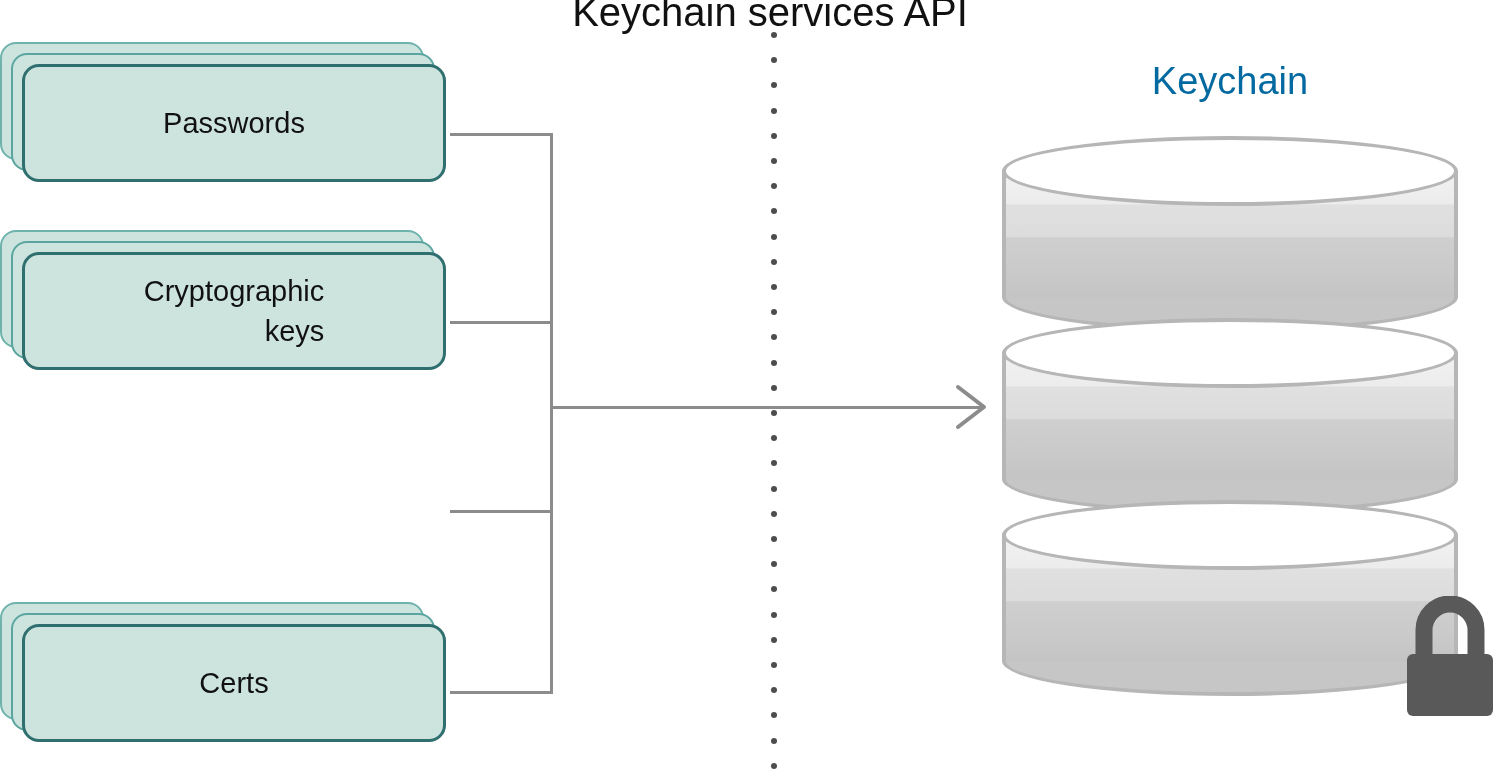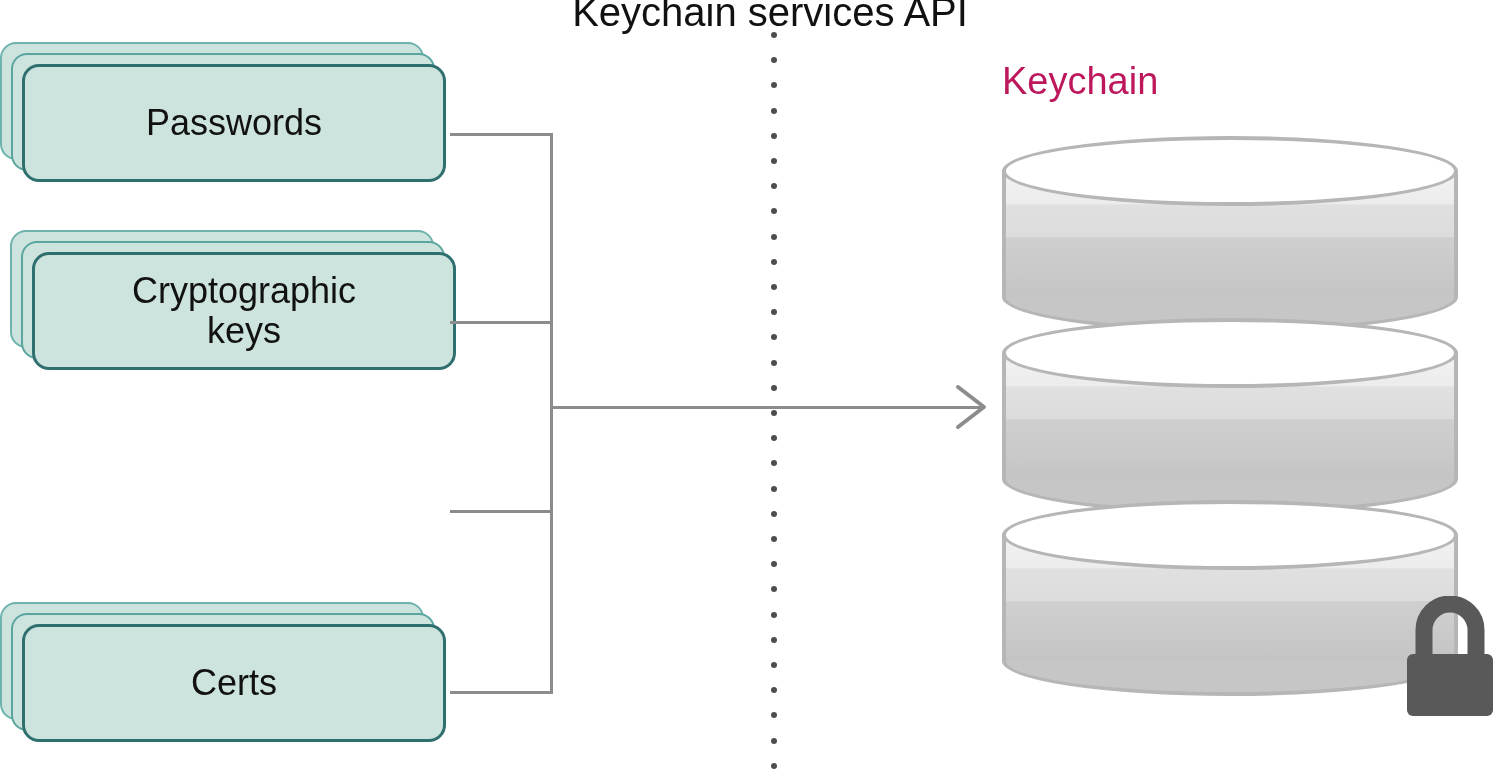--- a/index.html
+++ b/index.html
@@ -7,36 +7,36 @@
   body{width:1494px;height:782px;overflow:hidden;
        font-family:"Liberation Sans","DejaVu Sans",sans-serif;
        color:#1a1a1a;-webkit-font-smoothing:antialiased;}
   #stage{position:relative;width:1494px;height:782px;background:#fff;}
 
   .title{
     position:absolute;left:0;top:-12px;width:1540px;text-align:center;
     font-size:40px;line-height:48px;color:#111;white-space:nowrap;
   }
   .keychain-title{
-    position:absolute;top:58px;left:1002px;width:456px;text-align:left;
-    font-size:38px;line-height:46px;color:#be185d;white-space:nowrap;
+    position:absolute;top:58px;left:1002px;width:456px;text-align:center;
+    font-size:38px;line-height:46px;color:#0369a1;white-space:nowrap;
   }
 
   
   .cardstack{position:absolute;}
   .cardstack .layer{
     position:absolute;background:#cde4de;border-radius:16px;box-sizing:border-box;
   }
   .cardstack .l1{left:0;top:0;border:2px solid #6fb3ad;}
   .cardstack .l2{left:11px;top:11px;border:2px solid #5aa5a0;}
   .cardstack .l3{left:22px;top:22px;border:3px solid #2f6f6f;border-radius:17px;}
   .cardstack .label{
     position:absolute;left:22px;top:22px;
     display:flex;align-items:center;justify-content:center;
-    text-align:center;font-size:36px;line-height:40px;color:#111;
+    text-align:right;font-size:29px;line-height:40px;color:#111;
     box-sizing:border-box;padding:0 10px;
   }
 
   
   .connector{position:absolute;background:#8c8c8c;}
   .h-stub{height:3px;}
   .v-bus{width:3px;}
   .arrow-line{height:3px;}
   .arrow-head{position:absolute;}
 
@@ -74,21 +74,21 @@
 
   <div class="title">Keychain services API</div>
 
   <div class="cardstack" id="card-0" style="left:0px;top:42px;width:458px;height:152px;">
     <div class="layer l1" style="width:424px;height:118px;"></div>
     <div class="layer l2" style="width:424px;height:118px;"></div>
     <div class="layer l3" style="width:424px;height:118px;"></div>
     <div class="label" style="width:424px;height:118px;">Passwords</div>
   </div>
 
-  <div class="cardstack" id="card-1" style="left:10px;top:230px;width:458px;height:152px;padding-left:18px;">
+  <div class="cardstack" id="card-1" style="left:0px;top:230px;width:458px;height:152px;padding-left:18px;">
     <div class="layer l1" style="width:424px;height:118px;"></div>
     <div class="layer l2" style="width:424px;height:118px;"></div>
     <div class="layer l3" style="width:424px;height:118px;"></div>
     <div class="label" style="width:424px;height:118px;">
       <span>
         <span>Cryptographic</span><br>
         <span>keys</span>
       </span>
     </div>
   </div>

